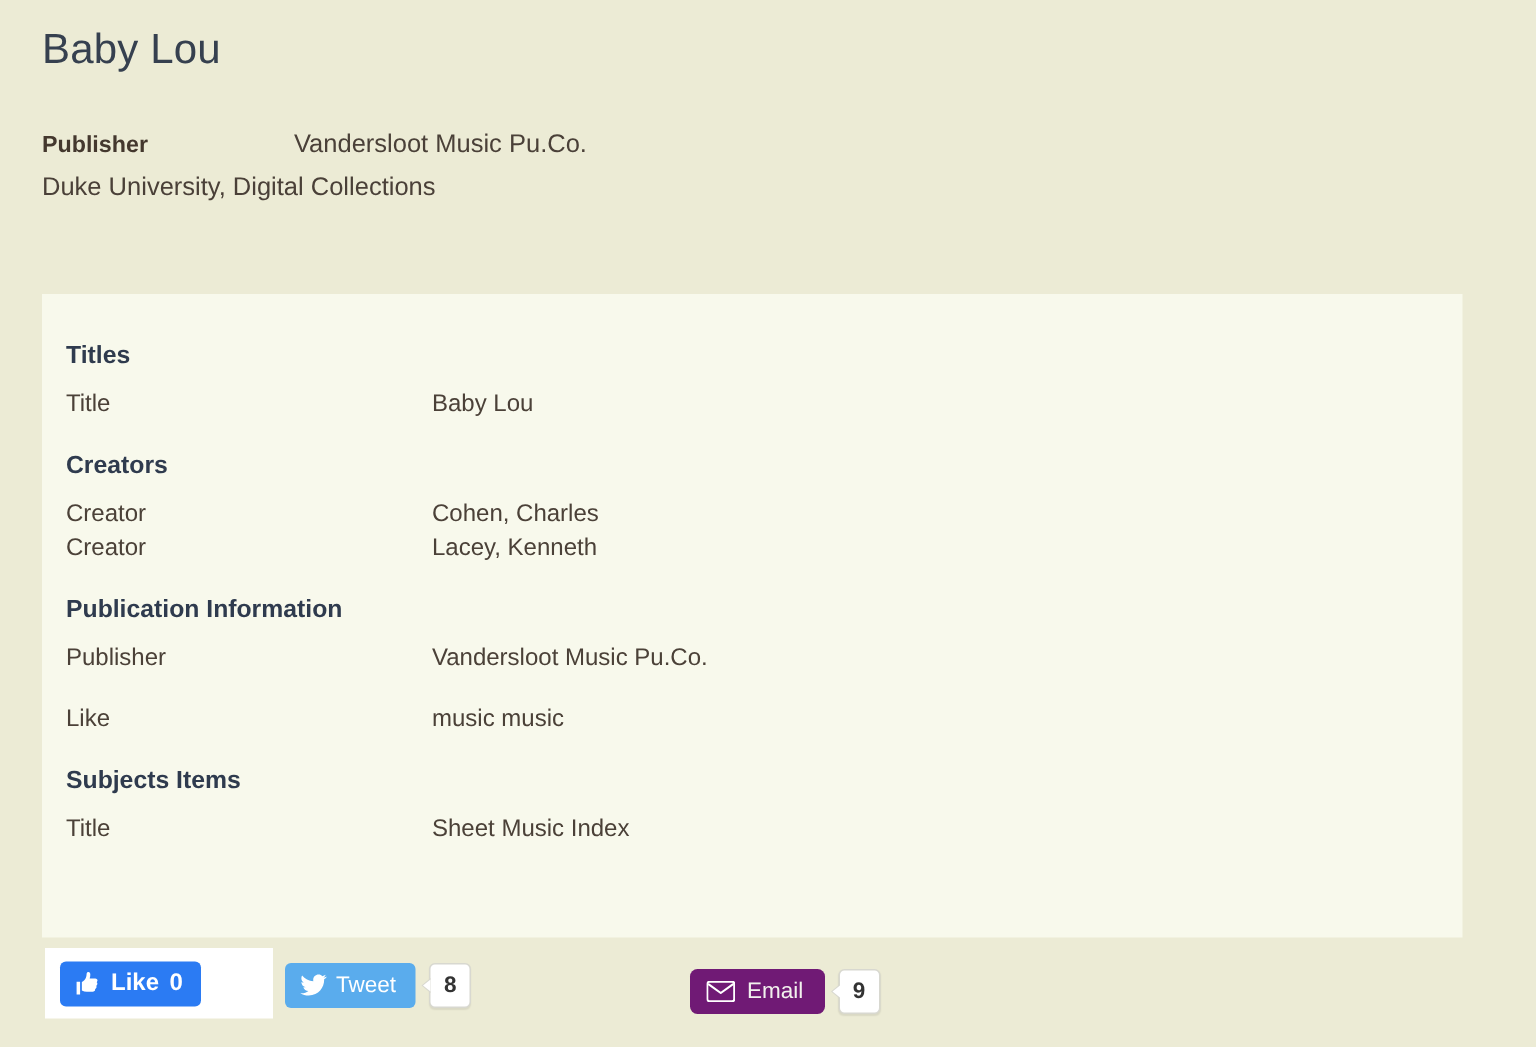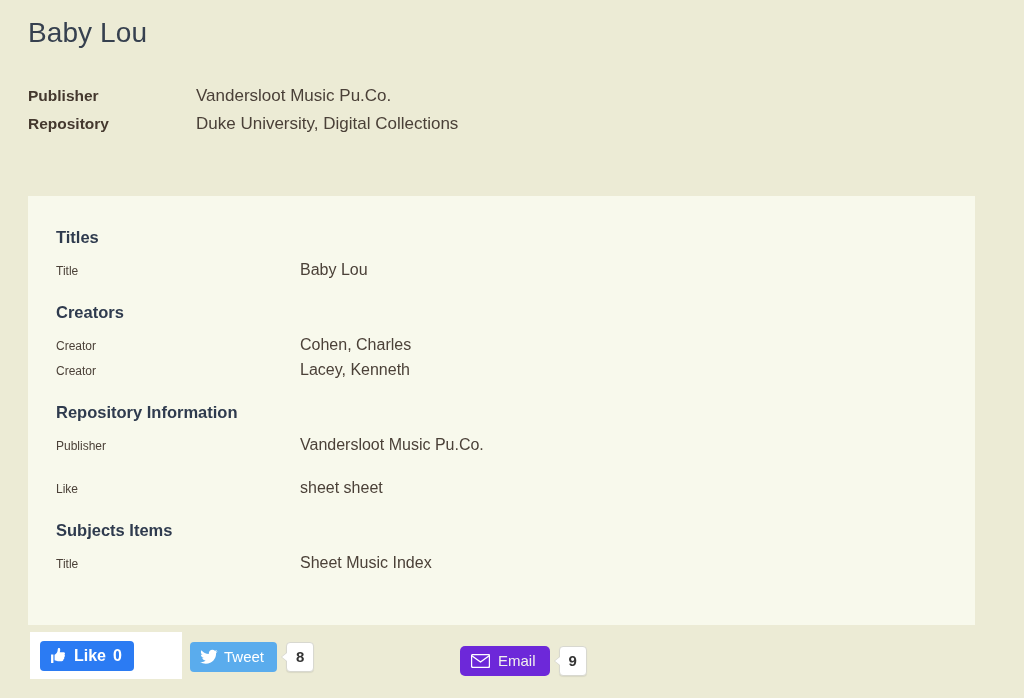--- a/index.html
+++ b/index.html
@@ -53,21 +53,21 @@
 
   
   .metadata-panel {
     position: absolute;
     left: 28px;
     top: 196px;
     width: 947px;
     height: 429px;
     background: #f8f9ec;
     box-sizing: border-box;
-    padding: 30px 32px 0 28px;
+    padding: 30px 32px 0 16px;
   }
   .meta-section-heading {
     font-size: 16.5px;
     font-weight: bold;
     color: #2f3b4e;
     line-height: 22px;
     margin: 0 0 10px 0;
   }
   .meta-section {
     margin-bottom: 18px;
@@ -76,21 +76,21 @@
     margin-bottom: 0;
   }
   .meta-row {
     display: flex;
     align-items: baseline;
     line-height: 23px;
   }
   .meta-label {
     width: 244px;
     flex: 0 0 244px;
-    font-size: 12px;
+    font-size: 16px;
     color: #4b4138;
   }
   .meta-value {
     font-size: 16px;
     color: #4b4138;
   }
 
   
   .social-bar {
     position: absolute;
@@ -207,21 +207,21 @@
     position: absolute;
     left: 460px;
     top: 18px;
     display: flex;
     align-items: center;
   }
   .email-button {
     display: inline-flex;
     align-items: center;
     gap: 8px;
-    background: #6d28d9;
+    background: #701a75;
     color: #f2f1ee;
     border-radius: 5px;
     padding: 6px 14px 6px 11px;
     font-size: 15px;
     line-height: 18px;
     cursor: pointer;
     border: none;
   }
   .email-button .envelope-icon {
     display: inline-block;
@@ -238,21 +238,20 @@
 </div>
 
 <div class="summary">
 
   <div class="summary-row">
     <div class="summary-label">Publisher</div>
     <div class="summary-value">Vandersloot Music Pu.Co.</div>
   </div>
 
   <div class="summary-row">
-    <div class="summary-label">Repository</div>
     <div class="summary-value">Duke University, Digital Collections</div>
   </div>
 
 </div>
 
 <div class="metadata-panel">
 
   <div class="meta-section">
     <div class="meta-section-heading">Titles</div>
     <div class="meta-row">
@@ -267,31 +266,31 @@
       <div class="meta-label">Creator</div>
       <div class="meta-value">Cohen, Charles</div>
     </div>
     <div class="meta-row">
       <div class="meta-label">Creator</div>
       <div class="meta-value">Lacey, Kenneth</div>
     </div>
   </div>
 
   <div class="meta-section">
-    <div class="meta-section-heading">Repository Information</div>
+    <div class="meta-section-heading">Publication Information</div>
     <div class="meta-row">
       <div class="meta-label">Publisher</div>
       <div class="meta-value">Vandersloot Music Pu.Co.</div>
     </div>
   </div>
 
   <div class="meta-section">
     <div class="meta-row">
       <div class="meta-label">Like</div>
-      <div class="meta-value">sheet sheet</div>
+      <div class="meta-value">music music</div>
     </div>
   </div>
 
   <div class="meta-section">
     <div class="meta-section-heading">Subjects Items</div>
     <div class="meta-row">
       <div class="meta-label">Title</div>
       <div class="meta-value">Sheet Music Index</div>
     </div>
   </div>

